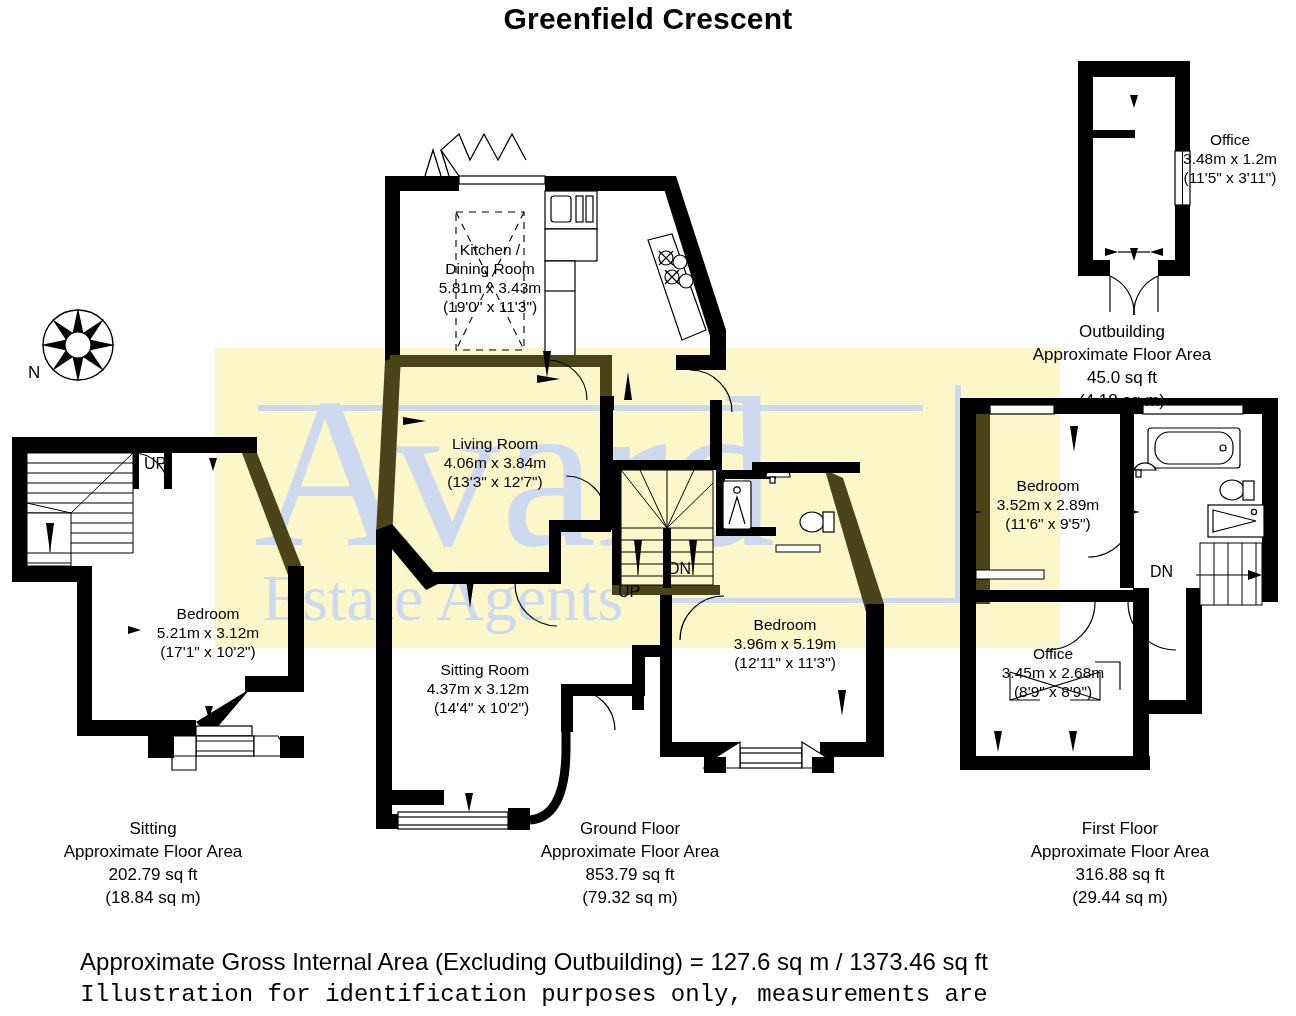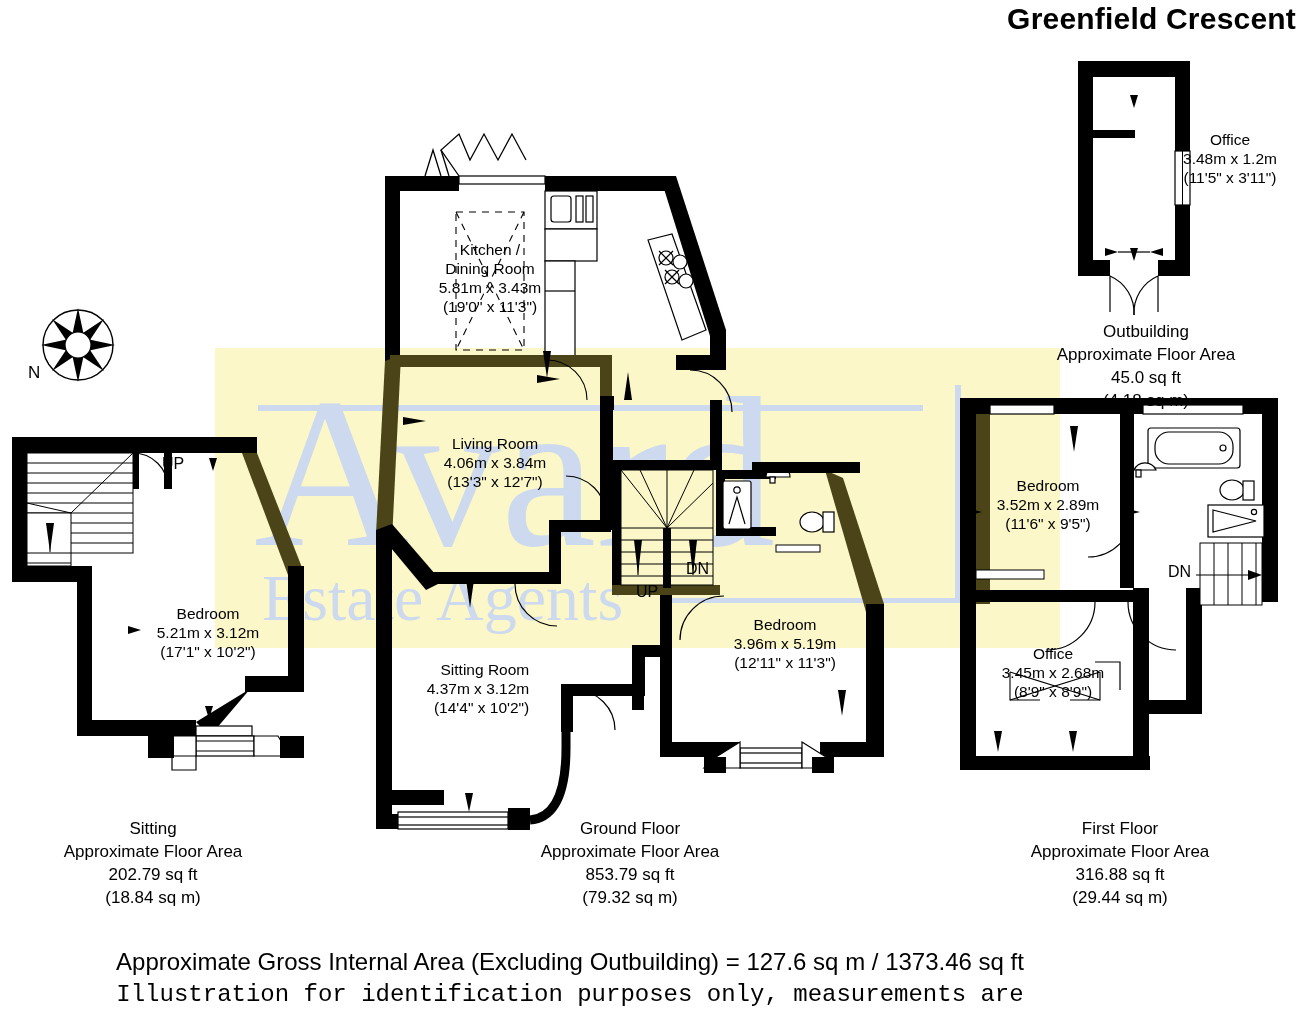--- a/index.html
+++ b/index.html
@@ -1,26 +1,26 @@
 <!DOCTYPE html>
 <html><head>
 <meta charset="utf-8">
 <style>
   html,body{margin:0;padding:0;background:#ffffff;}
   body{width:1296px;height:1016px;position:relative;overflow:hidden;
        font-family:"Liberation Sans","DejaVu Sans",sans-serif;color:#000;}
   .plan{position:absolute;left:0;top:0;width:1296px;height:1016px;}
-  .title{position:absolute;left:0;top:2px;width:1296px;text-align:right;
+  .title{position:absolute;left:0;top:2px;width:1296px;text-align:center;
          font-size:30px;font-weight:bold;letter-spacing:.2px;}
   .lbl{position:absolute;text-align:center;font-size:15.5px;line-height:19px;white-space:nowrap;}
   .lbl .nm{display:block;}
   .cap{position:absolute;text-align:center;font-size:17px;line-height:23px;white-space:nowrap;}
   .footer{position:absolute;left:0;width:1068px;text-align:center;
-          font-size:24px;line-height:33px;margin-left:36px;}
-  .stairlbl{position:absolute;font-size:16px;font-weight:normal;margin-left:18px;}
+          font-size:24px;line-height:33px;}
+  .stairlbl{position:absolute;font-size:16px;font-weight:normal;}
   .compass-n{position:absolute;font-size:17px;}
   svg{display:block;}
 </style>
 </head>
 <body>
 
 <div class="title">Greenfield Crescent</div>
 
 <svg class="plan" width="1296" height="1016" viewBox="0 0 1296 1016" xmlns="http://www.w3.org/2000/svg">
 
@@ -409,21 +409,21 @@
   <span class="nm">(11'5" x 3'11")</span>
 </div>
 
 <div class="stairlbl" style="left:144px;top:455px;">UP</div>
 <div class="stairlbl" style="left:618px;top:583px;">UP</div>
 <div class="stairlbl" style="left:668px;top:560px;">DN</div>
 <div class="stairlbl" style="left:1150px;top:563px;">DN</div>
 
 <div class="compass-n" style="left:28px;top:363px;">N</div>
 
-<div class="cap" style="left:1122px;top:320px;transform:translateX(-50%);margin-left:24px;">
+<div class="cap" style="left:1122px;top:320px;transform:translateX(-50%);">
   <div>Outbuilding</div>
   <div>Approximate Floor Area</div>
   <div>45.0 sq ft</div>
   <div>(4.18 sq m)</div>
 </div>
 
 <div class="cap" style="left:153px;top:817px;transform:translateX(-50%);">
   <div>Sitting</div>
   <div>Approximate Floor Area</div>
   <div>202.79 sq ft</div>

